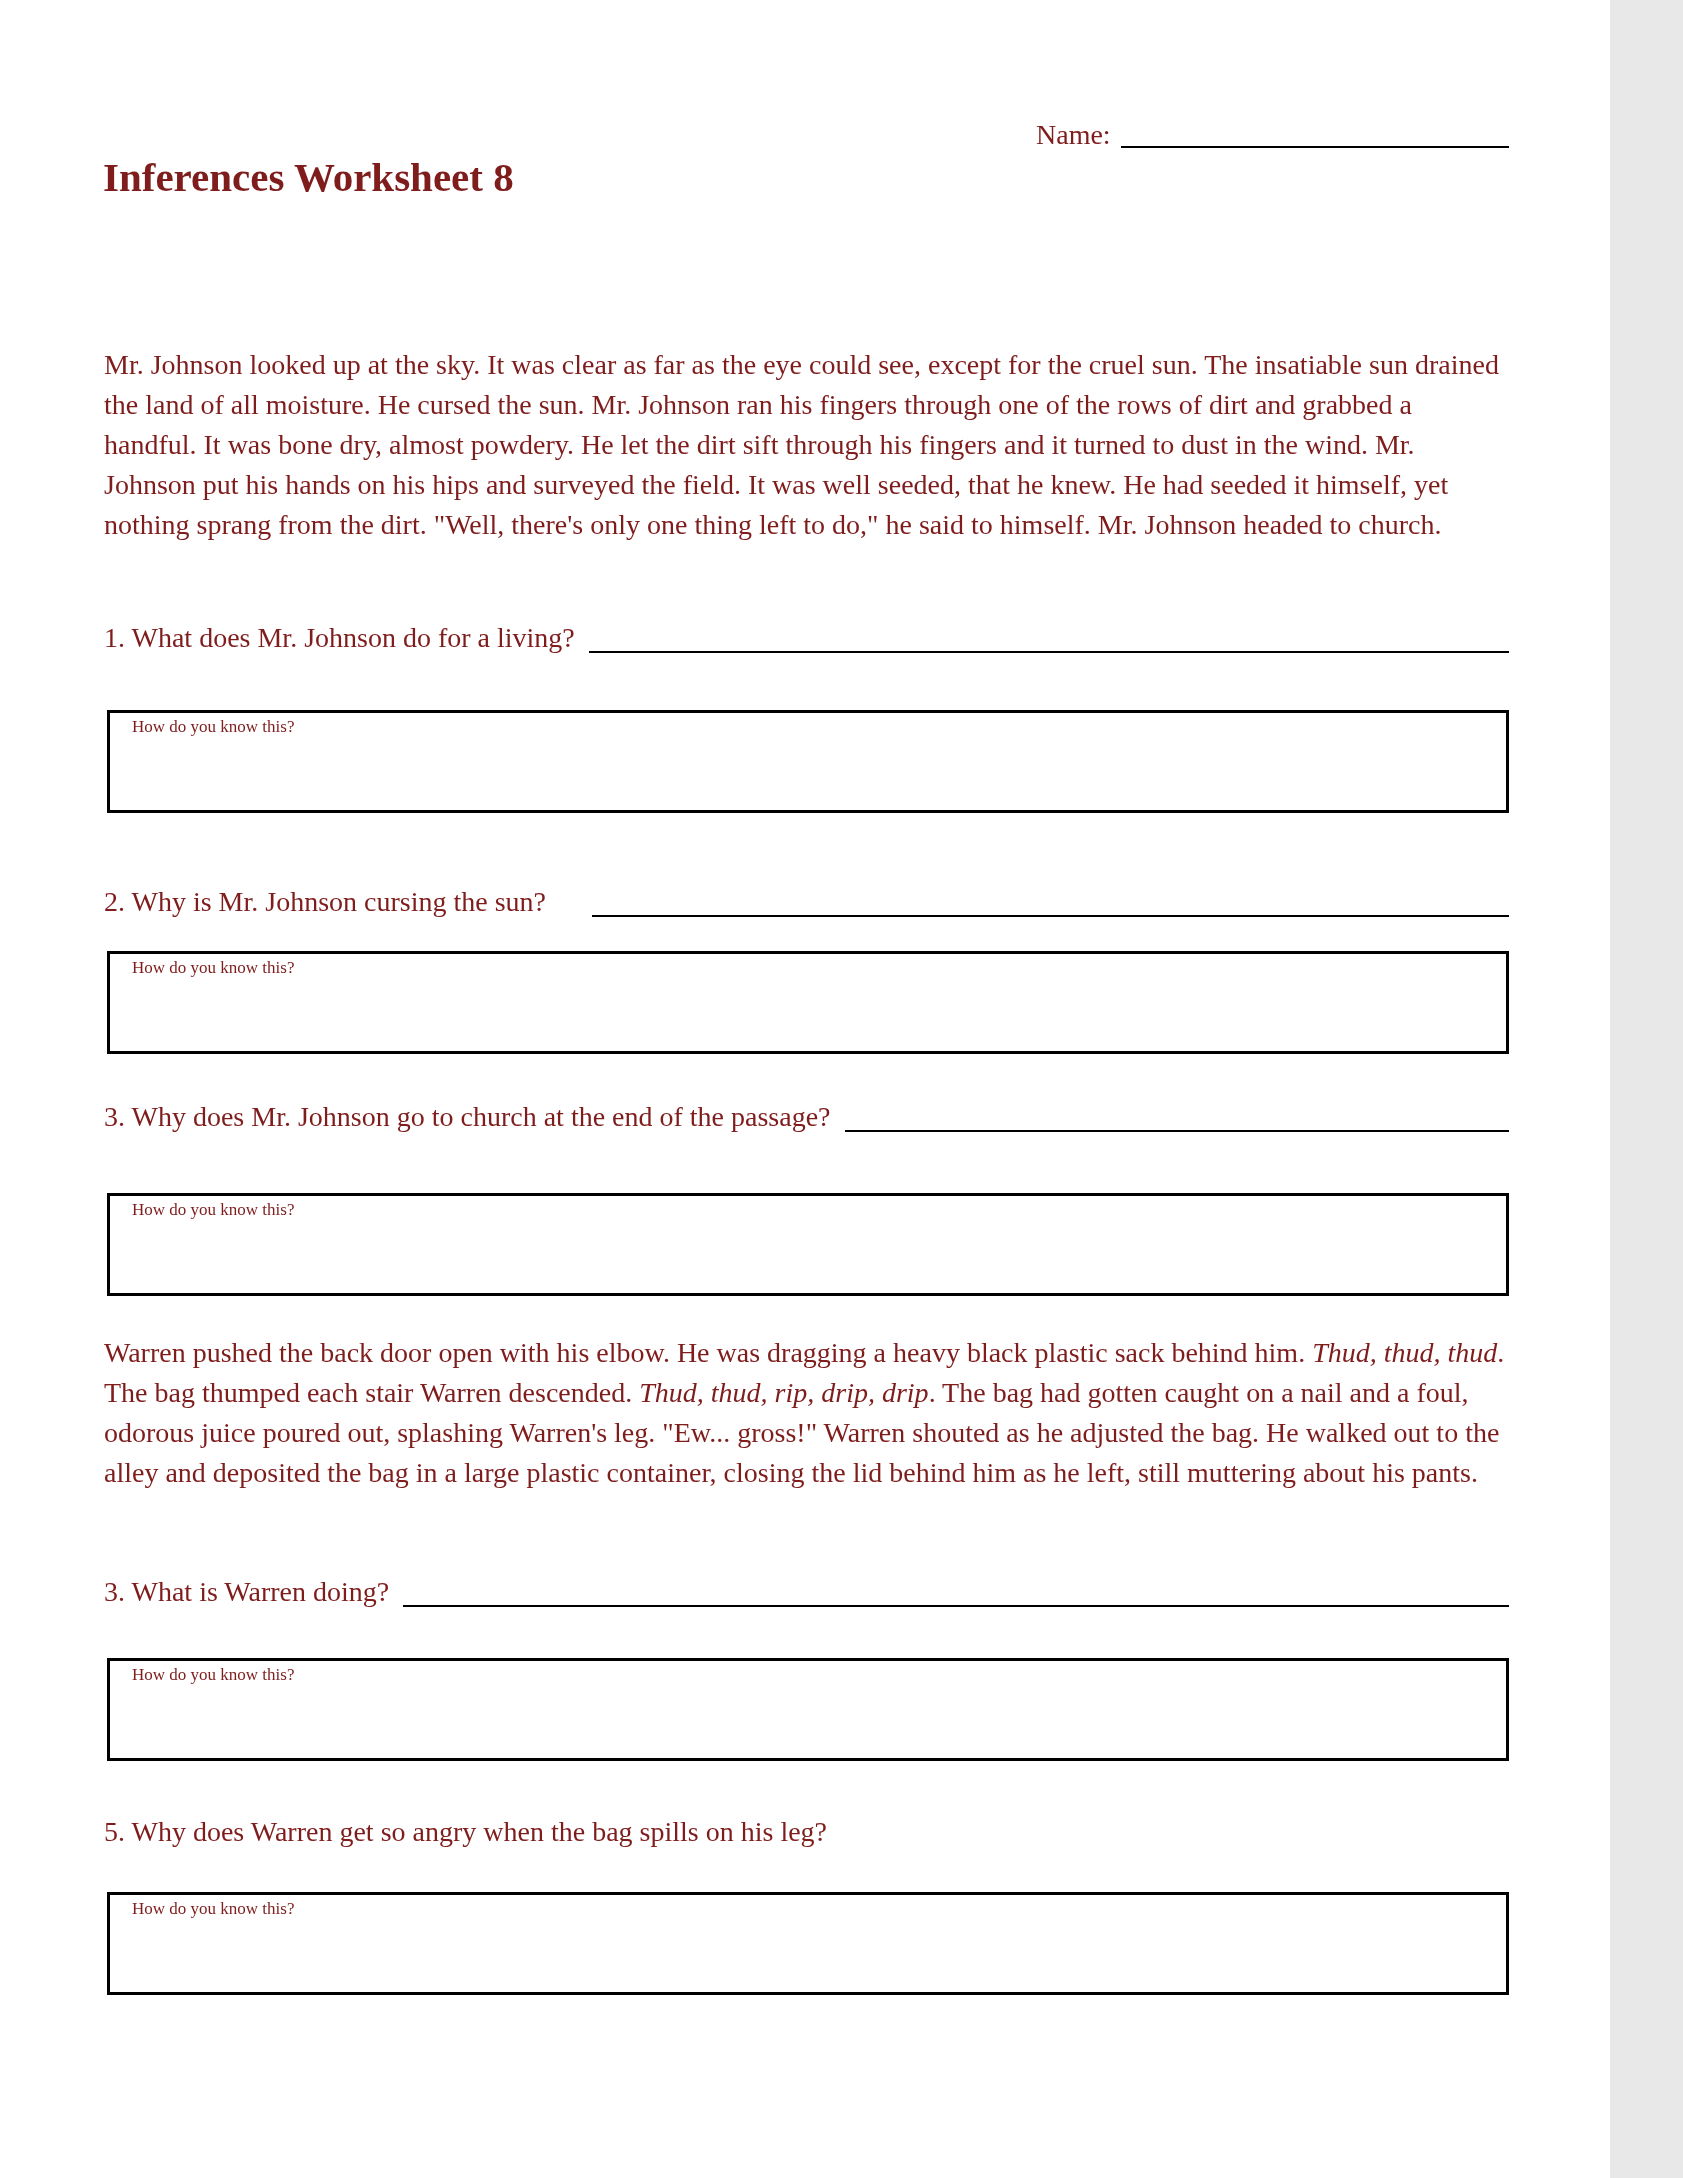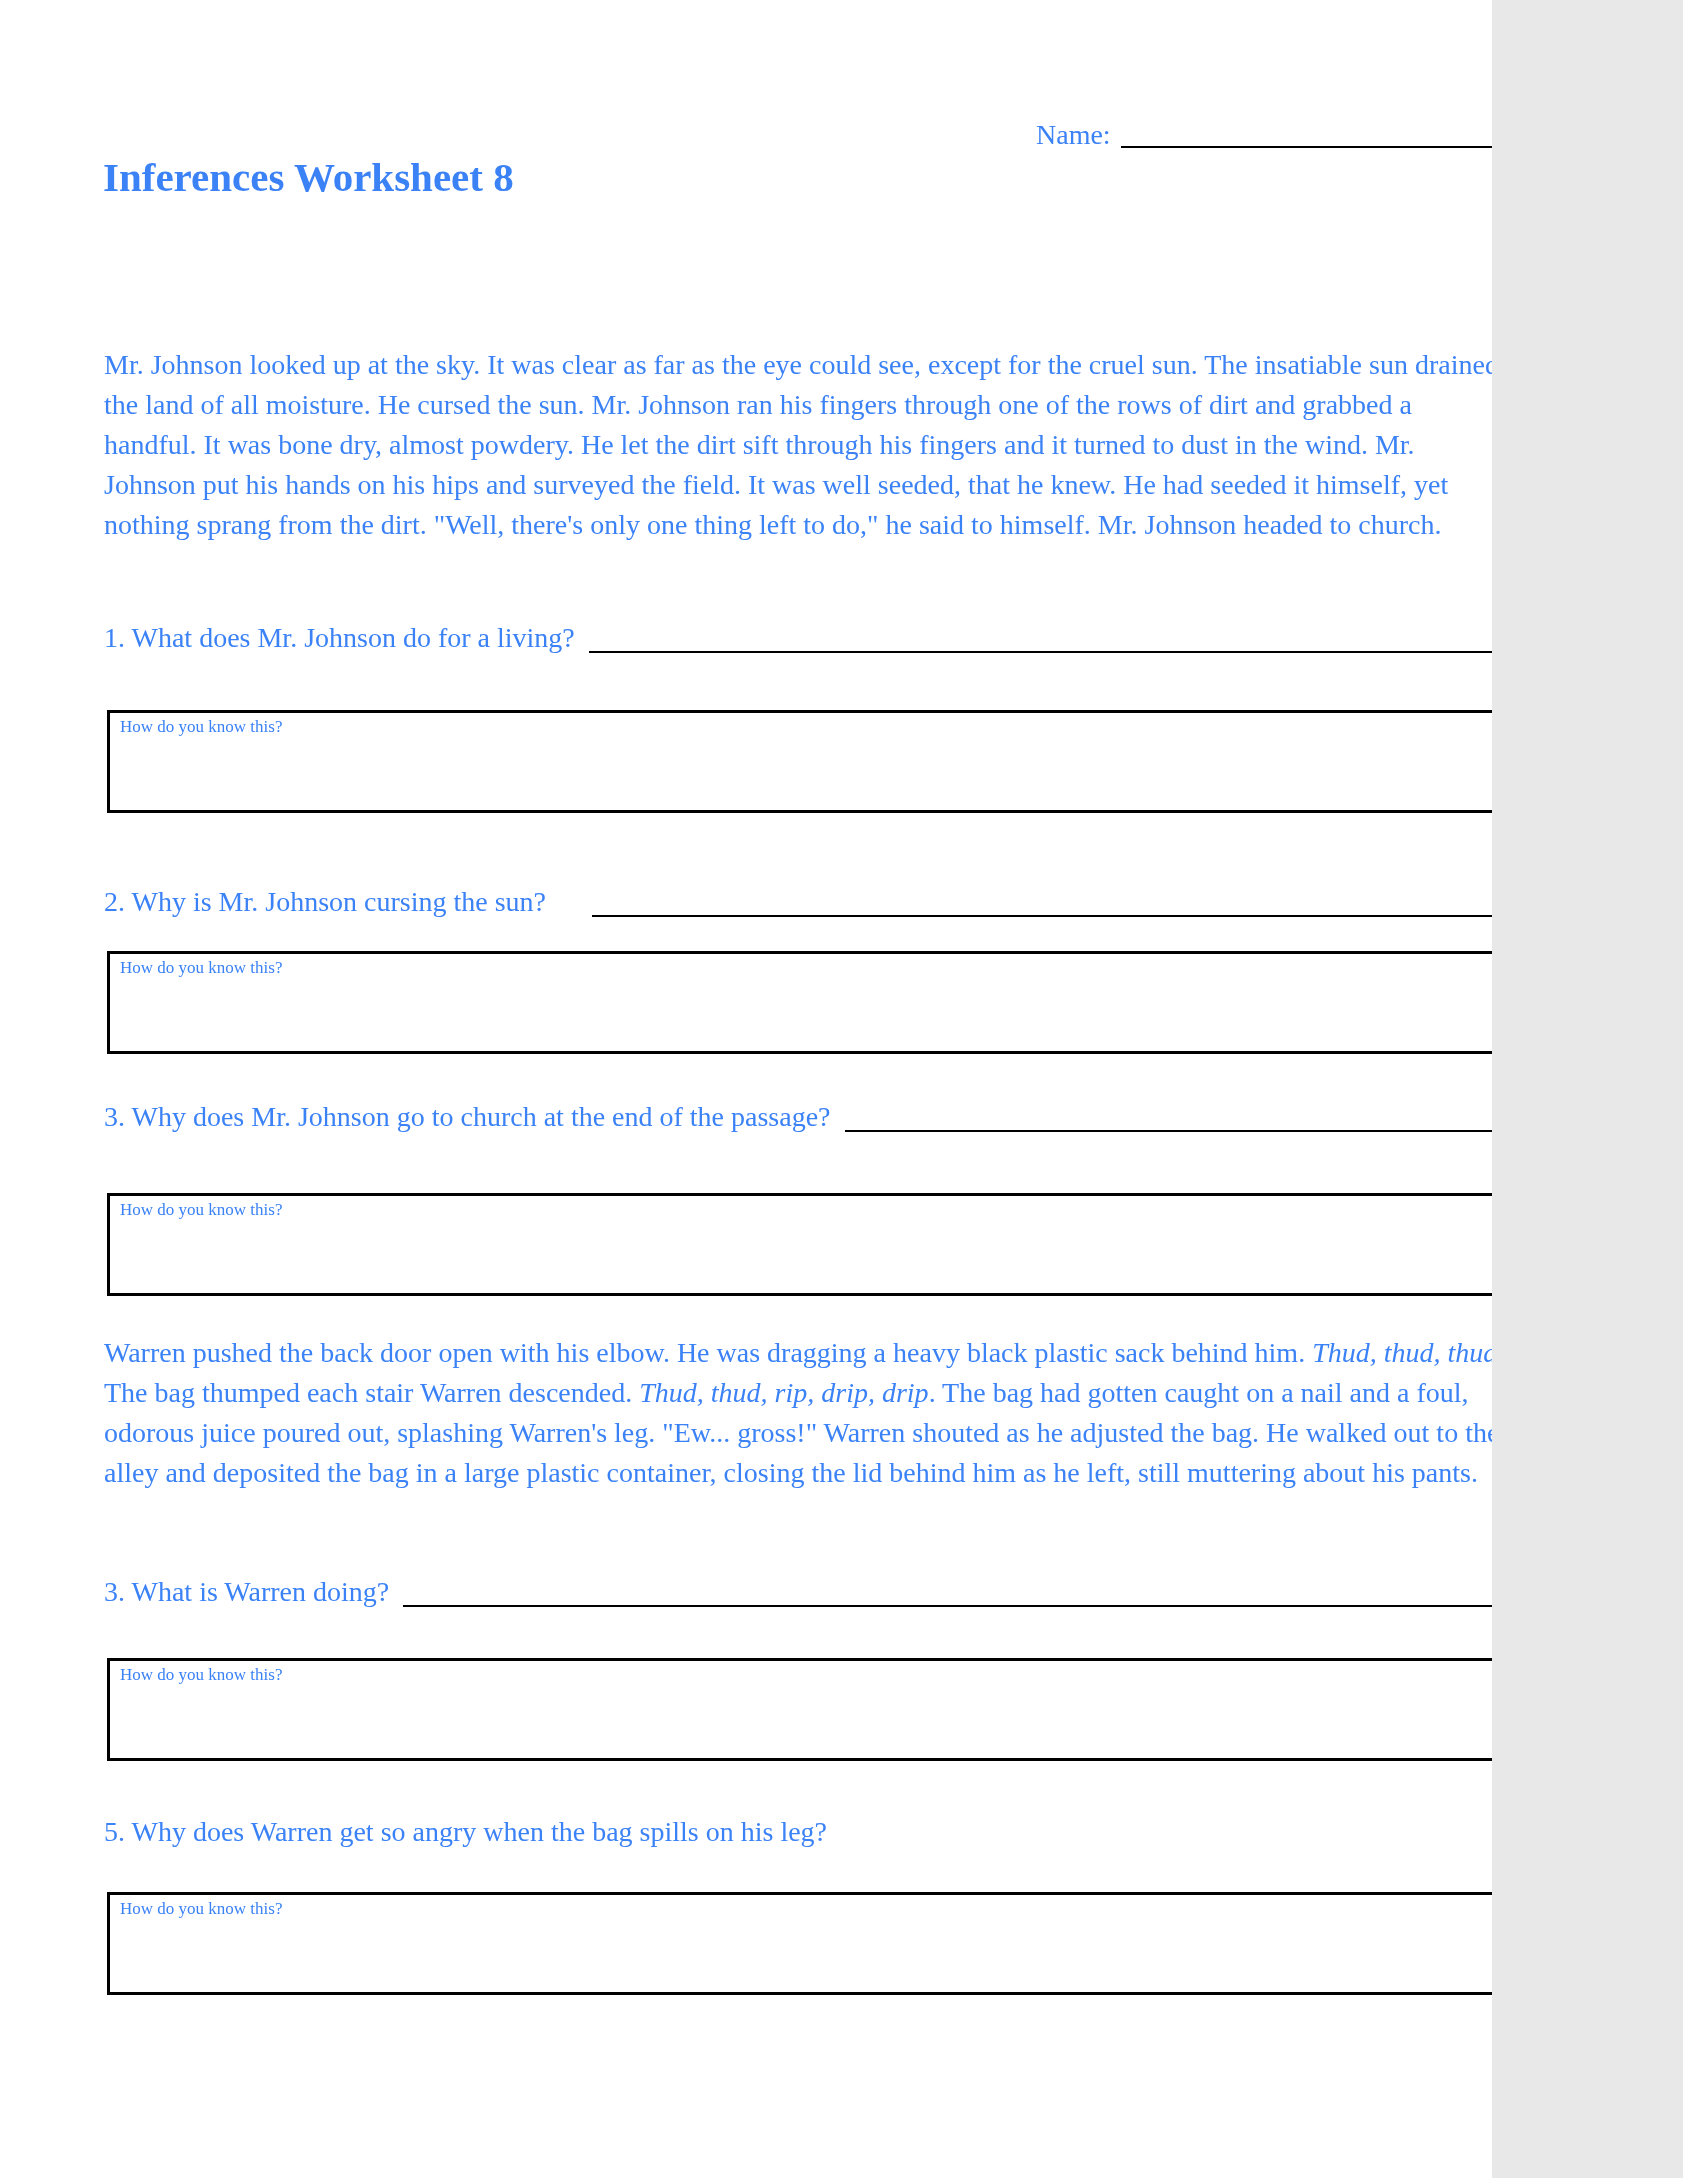--- a/index.html
+++ b/index.html
@@ -1,20 +1,20 @@
 <!DOCTYPE html>
 <html><head>
 <meta charset="utf-8">
 <style>
   html,body{margin:0;padding:0;background:#e8e8e8;}
   .page{
     position:relative;
-    width:1492px;height:2178px;
+    width:1610px;height:2178px;
     background:#ffffff;
-    color:#3b82f6;
+    color:#7f1d1d;
     font-family:"Liberation Serif", serif;
     overflow:hidden;
   }
   .body-text{font-size:28px;line-height:40px;}
   .b{font-weight:bold;}
   .it{font-style:italic;}
 
   .name-row{
     position:absolute;left:1036px;top:117px;width:473px;
     display:flex;font-size:28px;line-height:36px;
@@ -50,21 +50,21 @@
   .q3{top:1097px;}
   .q4{top:1572px;}
   .q5{top:1812px;flex-direction:column;}
 
   .answer-box{
     position:absolute;left:107px;width:1402px;height:103px;
     border:3px solid #000;box-sizing:border-box;background:#fff;
   }
   .answer-box .label{
     font-size:17px;line-height:20px;
-    padding:4px 0 0 10px;
+    padding:4px 0 0 22px;
   }
   .box1{top:710px;}
   .box2{top:951px;}
   .box3{top:1193px;}
   .box4{top:1658px;}
   .box5{top:1892px;}
 </style>
 </head>
 <body>
 

